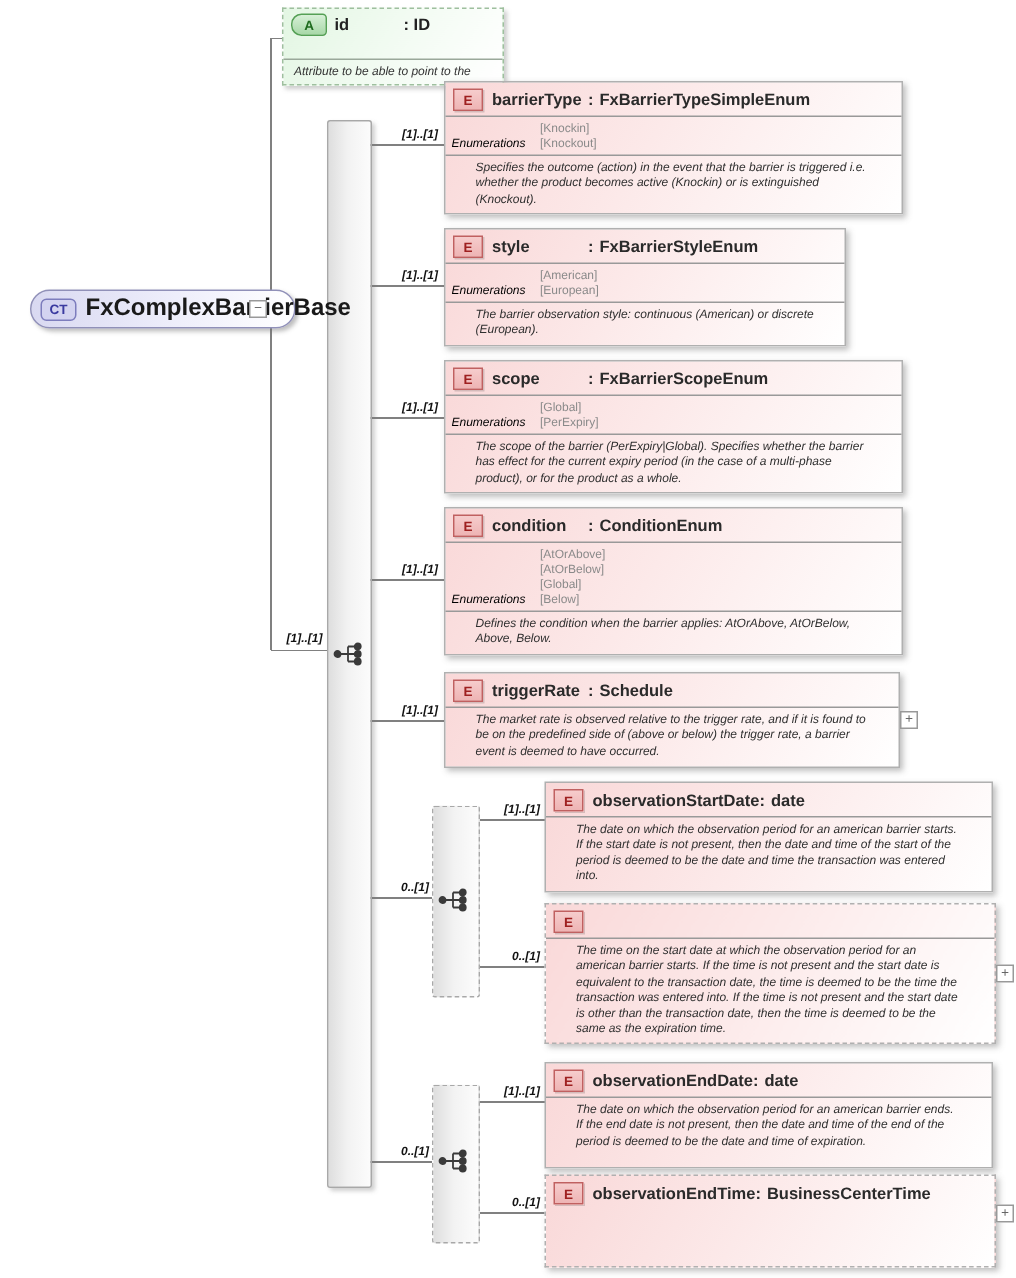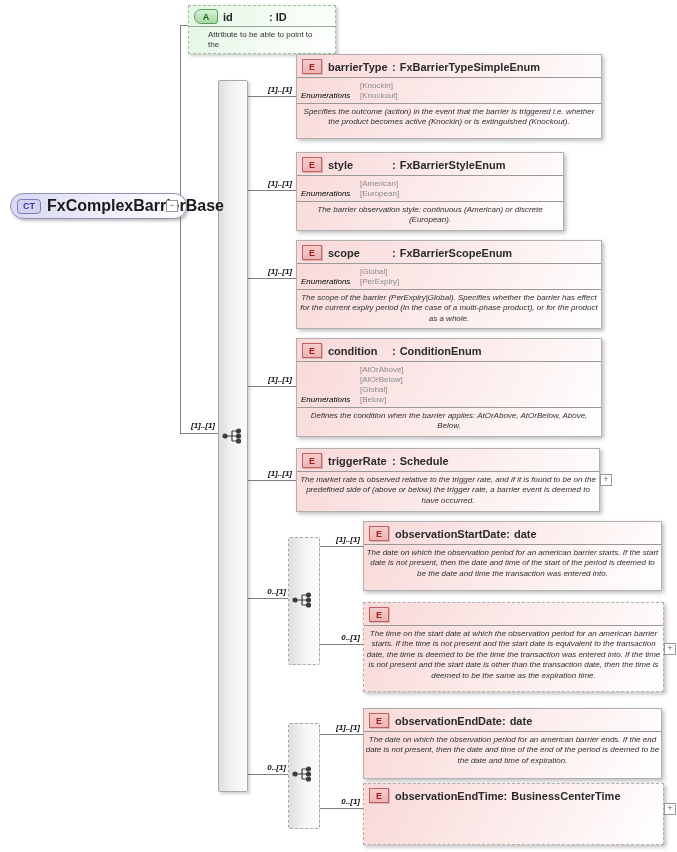--- a/index.html
+++ b/index.html
@@ -6,21 +6,21 @@
   #canvas {
     position:relative; width:677px; height:852px; overflow:hidden;
     background:#fff;
     font-family:"Liberation Sans", sans-serif;
     color:#222;
   }
   svg.wires { position:absolute; left:0; top:0; z-index:0; }
 
   
   .ct-node {
-    position:absolute; left:10px; top:193px; width:163px; height:24px;
+    position:absolute; left:20px; top:193px; width:163px; height:24px;
     border:1px solid #9090b8; border-radius:13px;
     background:linear-gradient(90deg,#d9d9f1 0%, #eeeefb 55%, #ffffff 100%);
     box-shadow:2px 2px 3px rgba(110,110,110,.45);
     display:flex; align-items:center; gap:6px; padding:0 6px; z-index:2;
   }
   .ct-badge {
     width:22px; height:13px; flex:0 0 auto;
     border:1px solid #7d7dbd; border-radius:4px; background:#d3d3f0;
     color:#3a3aa0; font-size:9px; font-weight:bold;
     display:flex; align-items:center; justify-content:center;
@@ -45,22 +45,22 @@
   .a-badge {
     width:22px; height:13px; flex:0 0 auto;
     border:1px solid #55a055; border-radius:7px 3px 3px 7px;
     background:linear-gradient(#d7f0d7,#a8d8a8);
     color:#1f6b1f; font-size:9px; font-weight:bold;
     display:flex; align-items:center; justify-content:center;
   }
   .attr-title { font-size:11px; font-weight:bold; color:#222; white-space:nowrap; }
   .attr-title .nm { display:inline-block; min-width:46px; }
   .attr-doc {
-    border-top:1px solid #9aa89a; padding:3px 19px;
-    font-size:8px; color:#333; line-height:1.25;
+    border-top:1px solid #9aa89a; padding:3px 7px;
+    font-size:8px; font-style:italic; color:#333; line-height:1.25;margin-top:13px;
   }
 
   
   .seqbar {
     position:absolute; z-index:1;
     border:1px solid #a8a8a8; border-radius:2px;
     background:linear-gradient(90deg,#dedede 0%, #f2f2f2 45%, #fcfcfc 100%);
     box-shadow:2px 2px 3px rgba(120,120,120,.35);
   }
   .seqbar.dashed { border-style:dashed; box-shadow:none; }
@@ -85,22 +85,22 @@
   .etitle { font-size:11px; font-weight:bold; color:#2a2a2a; white-space:nowrap; }
   .etitle .nm { display:inline-block; min-width:64px; }
   .etitle .colon { margin-right:4px; }
   .erow-enum {
     border-top:1px solid #999; display:flex; align-items:flex-end;
     padding:3px 4px; font-size:8px;
   }
   .facet-label { font-style:italic; color:#000; width:59px; flex:0 0 auto; }
   .facet-vals { color:#8a8a8a; display:flex; flex-direction:column; gap:1px; }
   .erow-doc {
-    border-top:1px solid #999; padding:3px 1px 4px;
-    font-size:8px; font-style:italic; color:#2f2f2f; line-height:1.3;text-align:center;
+    border-top:1px solid #999; padding:3px 20px 4px;
+    font-size:8px; font-style:italic; color:#2f2f2f; line-height:1.3;
   }
 
   
   .card {
     position:absolute; z-index:2; font-size:8px; font-weight:bold; font-style:italic;
     color:#111; text-align:right; white-space:nowrap;
   }
 </style>
 </head>
 <body>

